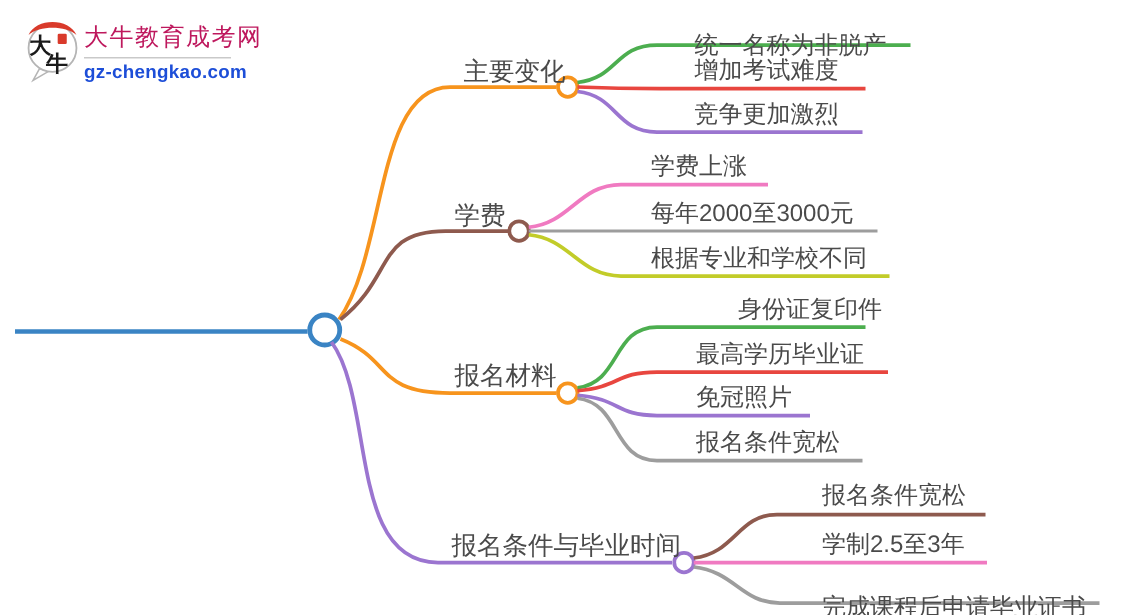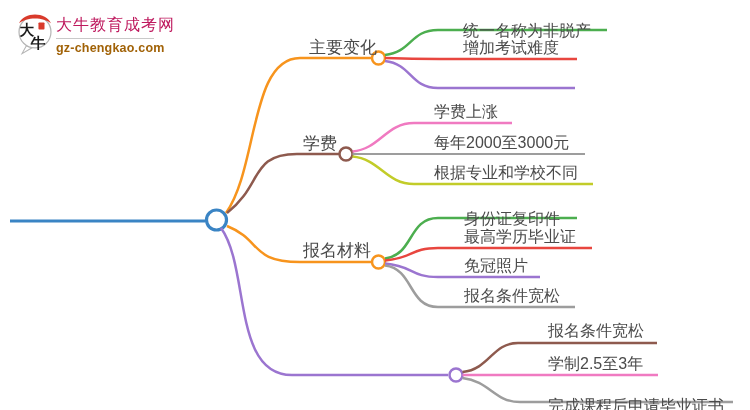--- a/index.html
+++ b/index.html
@@ -25,21 +25,21 @@
   .logo-icon{position:absolute;left:0;top:0;}
   .logo-title{
     position:absolute;left:40px;top:8px;
     font-size:16px;font-weight:normal;color:#be185d;letter-spacing:1px;text-align:right;
   }
   .logo-divider{
     position:absolute;left:40px;top:31px;width:98px;height:1px;background:#c9c9c9;
   }
   .logo-domain{
     position:absolute;left:40px;top:34px;
-    font-size:12.5px;font-weight:bold;color:#a16207;letter-spacing:0.2px;
+    font-size:12.5px;font-weight:bold;color:#1d4ed8;letter-spacing:0.2px;
   }
 </style>
 </head>
 <body>
 
 <div class="stage">
 
   <svg class="lines" width="750" height="410" viewBox="0 0 750 410">
 
     <path d="M10 221 L205 221" fill="none" stroke-width="3" stroke="#3a84c4"></path>
@@ -82,29 +82,31 @@
     </svg>
     <div class="logo-title">大牛教育成考网</div>
     <div class="logo-divider"></div>
     <div class="logo-domain">gz-chengkao.com</div>
   </div>
 
 
   <div class="label branch-label" style="left:309px;top:38px;">主要变化</div>
   <div class="label leaf-label" style="left:463px;top:10px;margin-top:12px;">统一名称为非脱产</div>
   <div class="label leaf-label" style="left:463px;top:39px;">增加考试难度</div>
+  <div class="label leaf-label" style="left:463px;top:68px;">竞争更加激烈</div>
 
   <div class="label branch-label" style="left:303px;top:134px;">学费</div>
   <div class="label leaf-label" style="left:434px;top:103px;">学费上涨</div>
   <div class="label leaf-label" style="left:434px;top:134px;">每年2000至3000元</div>
   <div class="label leaf-label" style="left:434px;top:164px;">根据专业和学校不同</div>
 
   <div class="label branch-label" style="left:303px;top:241px;">报名材料</div>
-  <div class="label leaf-label" style="left:464px;top:198px;margin-top:12px;">身份证复印件</div>
+  <div class="label leaf-label" style="left:492px;top:198px;">身份证复印件</div>
   <div class="label leaf-label" style="left:464px;top:228px;">最高学历毕业证</div>
   <div class="label leaf-label" style="left:464px;top:257px;">免冠照片</div>
   <div class="label leaf-label" style="left:464px;top:287px;">报名条件宽松</div>
 
+  <div class="label branch-label" style="left:301px;top:354px;">报名条件与毕业时间</div>
   <div class="label leaf-label" style="left:548px;top:322px;">报名条件宽松</div>
   <div class="label leaf-label" style="left:548px;top:355px;">学制2.5至3年</div>
   <div class="label leaf-label" style="left:548px;top:397px;">完成课程后申请毕业证书</div>
 
 </div>
 
 </body></html>

